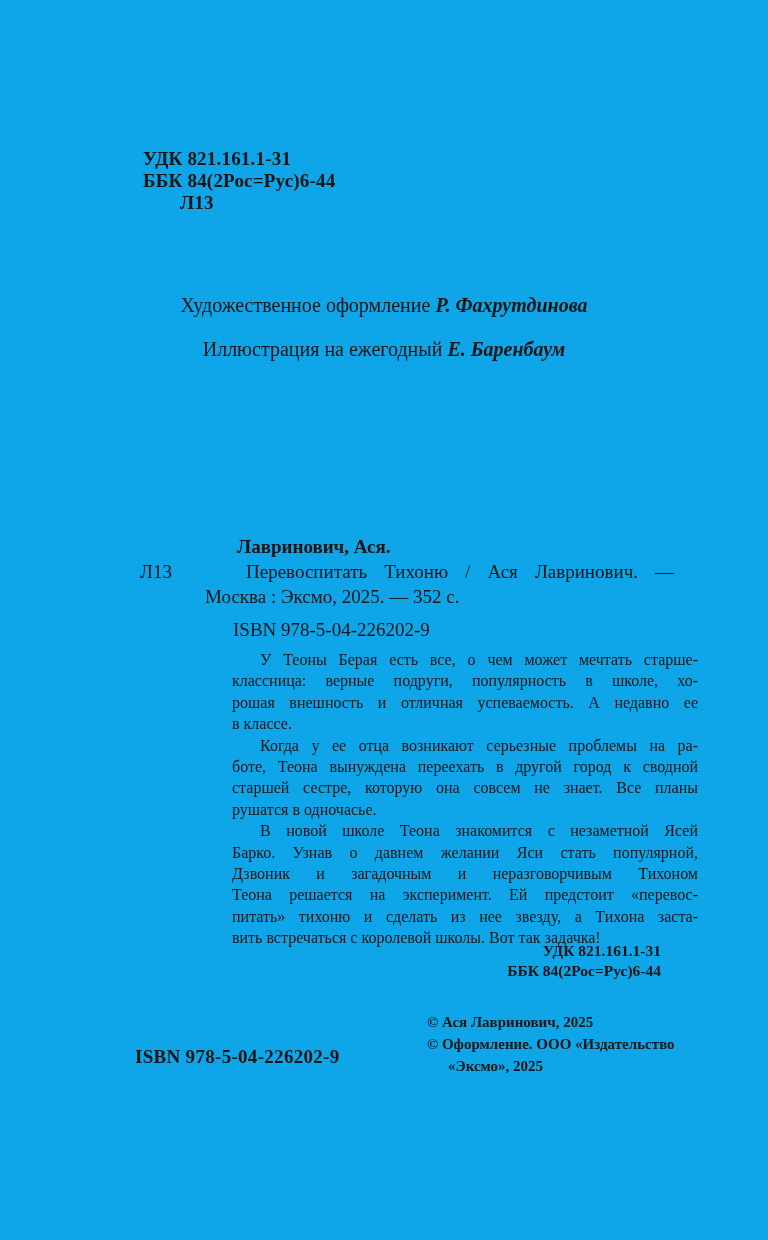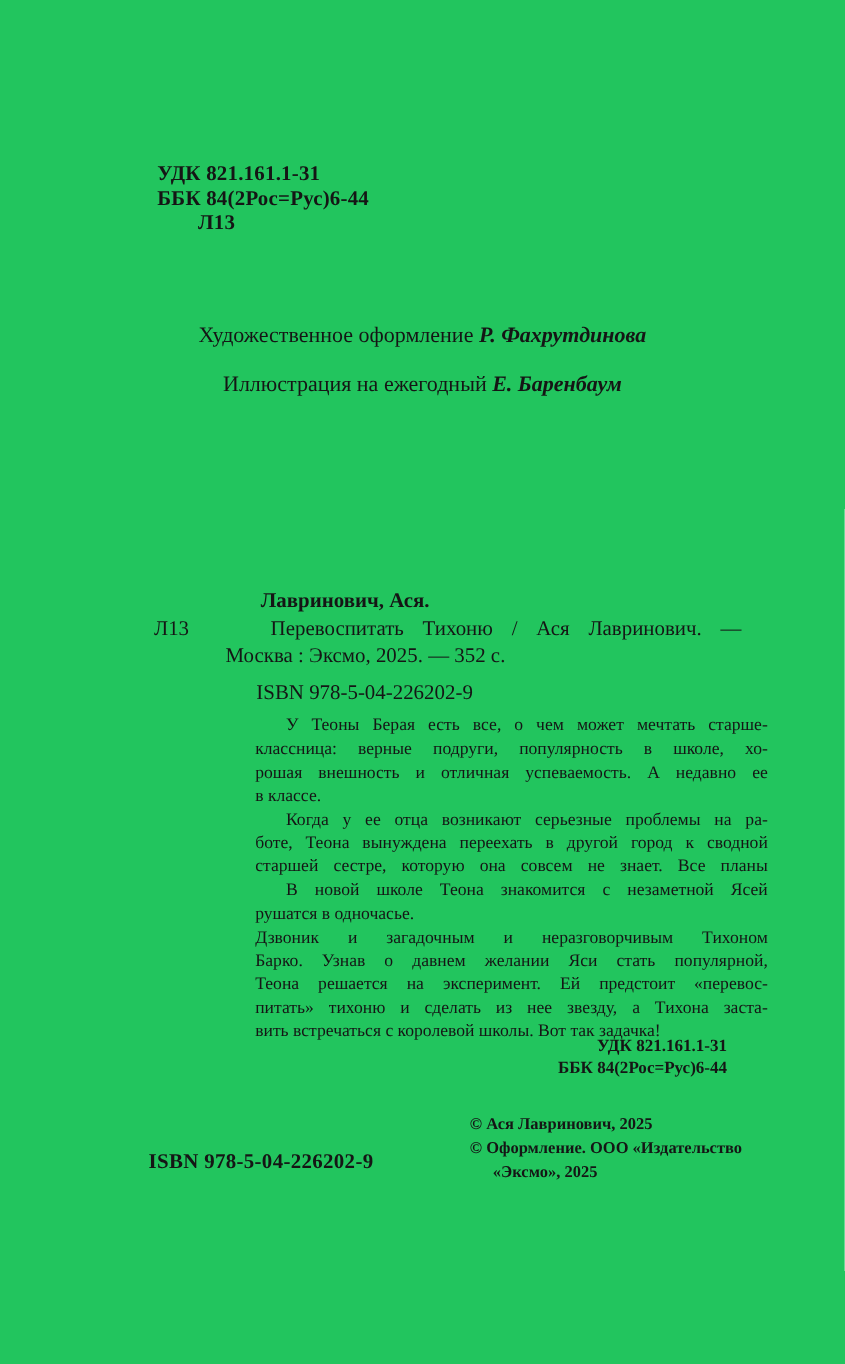--- a/index.html
+++ b/index.html
@@ -1,20 +1,20 @@
 <!DOCTYPE html>
 <html><head>
 <meta charset="utf-8">
 <style>
   html, body { margin: 0; padding: 0; background: #ffffff; }
   .page {
     position: relative;
     width: 768px;
     height: 1240px;
-    background: #22c55e;
+    background: #0ea5e9;
     color: #151515;
     font-family: "Liberation Serif", serif;
     overflow: hidden;
   }
   .abs { position: absolute; }
 
   
   .top-codes {
     left: 143px; top: 148px;
     font-size: 19px; font-weight: bold; line-height: 22px;
@@ -96,24 +96,24 @@
   <div class="abs cat-isbn">ISBN 978-5-04-226202-9</div>
 
   <div class="abs annotation">
     <div class="al j ind">У Теоны Берая есть все, о чем может мечтать старше-</div>
     <div class="al j">классница: верные подруги, популярность в школе, хо-</div>
     <div class="al j">рошая внешность и отличная успеваемость. А недавно ее</div>
     <div class="al">в классе.</div>
     <div class="al j ind">Когда у ее отца возникают серьезные проблемы на ра-</div>
     <div class="al j">боте, Теона вынуждена переехать в другой город к сводной</div>
     <div class="al j">старшей сестре, которую она совсем не знает. Все планы</div>
+    <div class="al">рушатся в одночасье.</div>
     <div class="al j ind">В новой школе Теона знакомится с незаметной Ясей</div>
-    <div class="al">рушатся в одночасье.</div>
+    <div class="al j">Барко. Узнав о давнем желании Яси стать популярной,</div>
     <div class="al j">Дзвоник и загадочным и неразговорчивым Тихоном</div>
-    <div class="al j">Барко. Узнав о давнем желании Яси стать популярной,</div>
     <div class="al j">Теона решается на эксперимент. Ей предстоит «перевос-</div>
     <div class="al j">питать» тихоню и сделать из нее звезду, а Тихона заста-</div>
     <div class="al">вить встречаться с королевой школы. Вот так задачка!</div>
   </div>
 
   <div class="abs right-codes">
     <div>УДК 821.161.1-31</div>
     <div>ББК 84(2Рос=Рус)6-44</div>
   </div>
 

